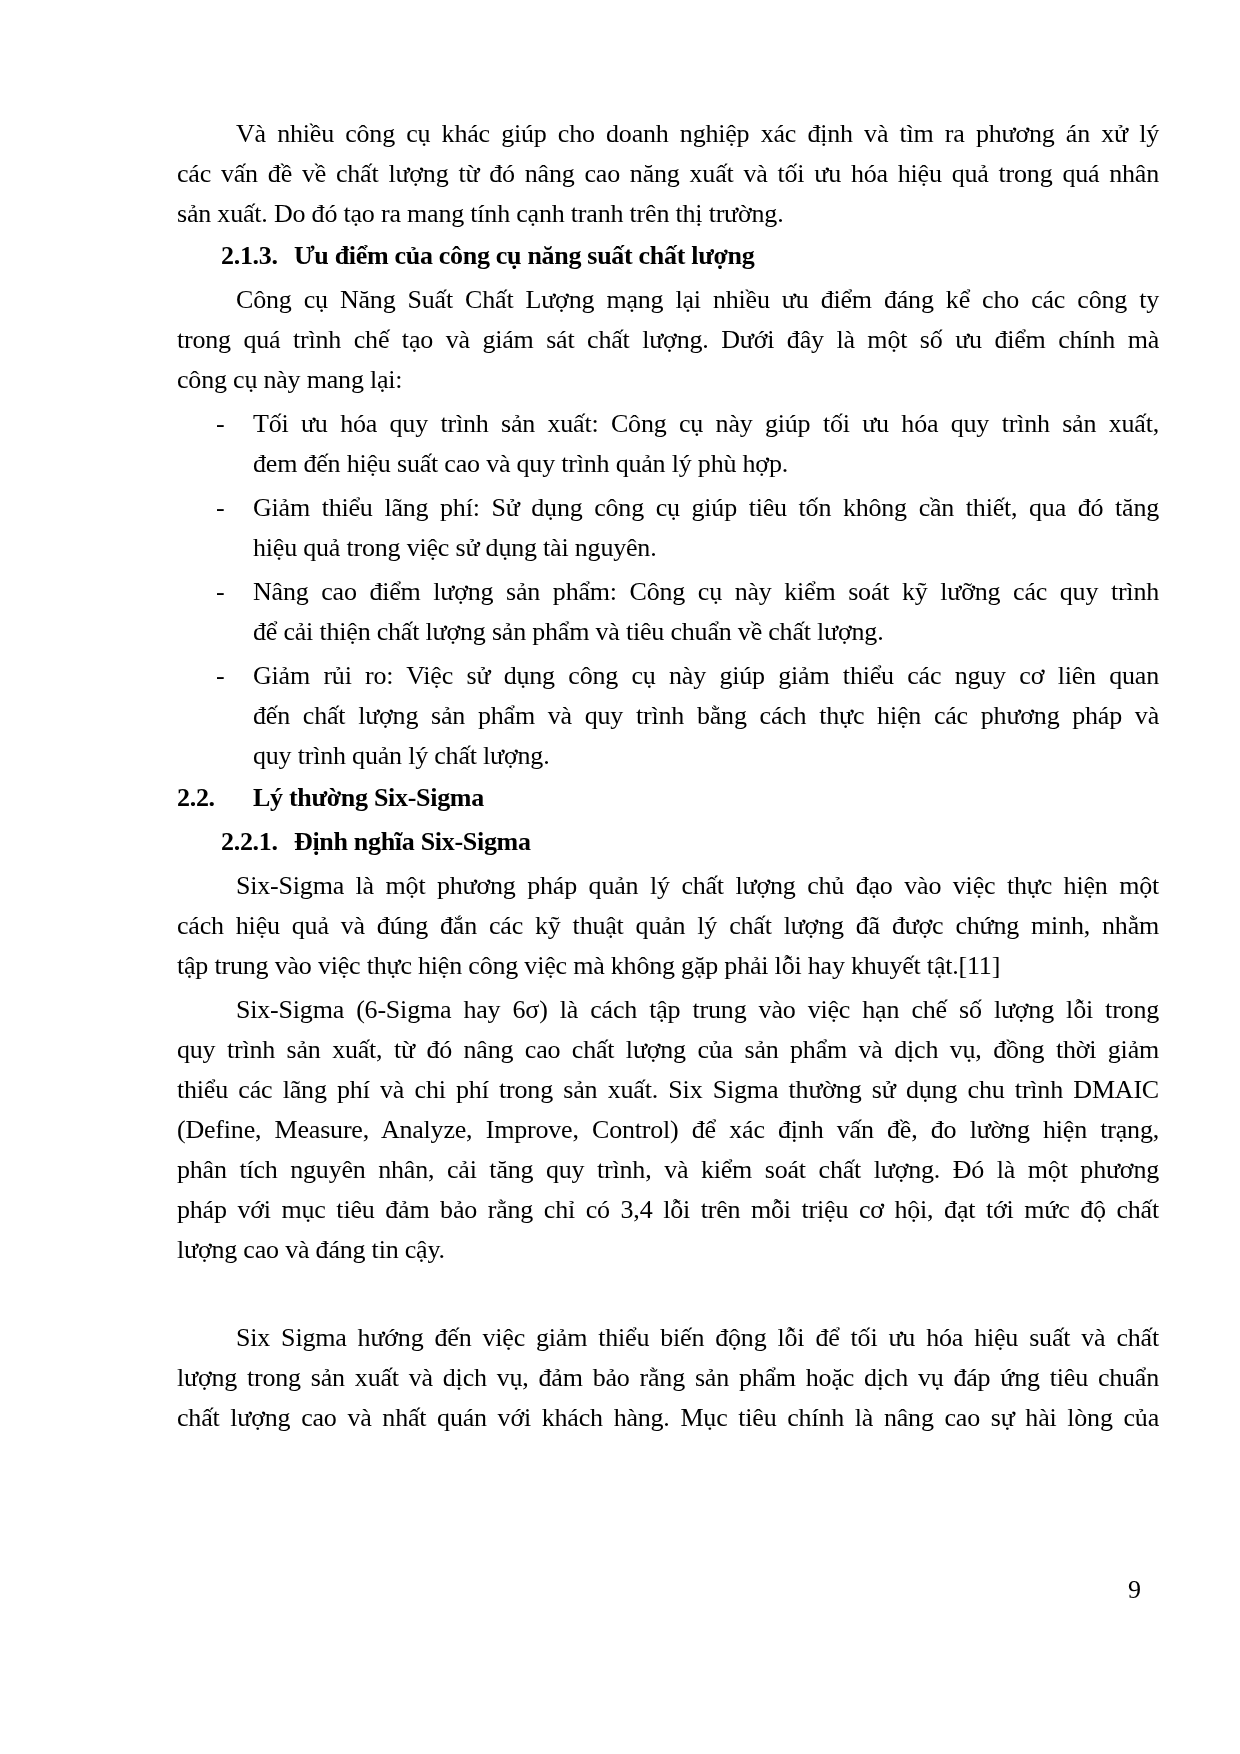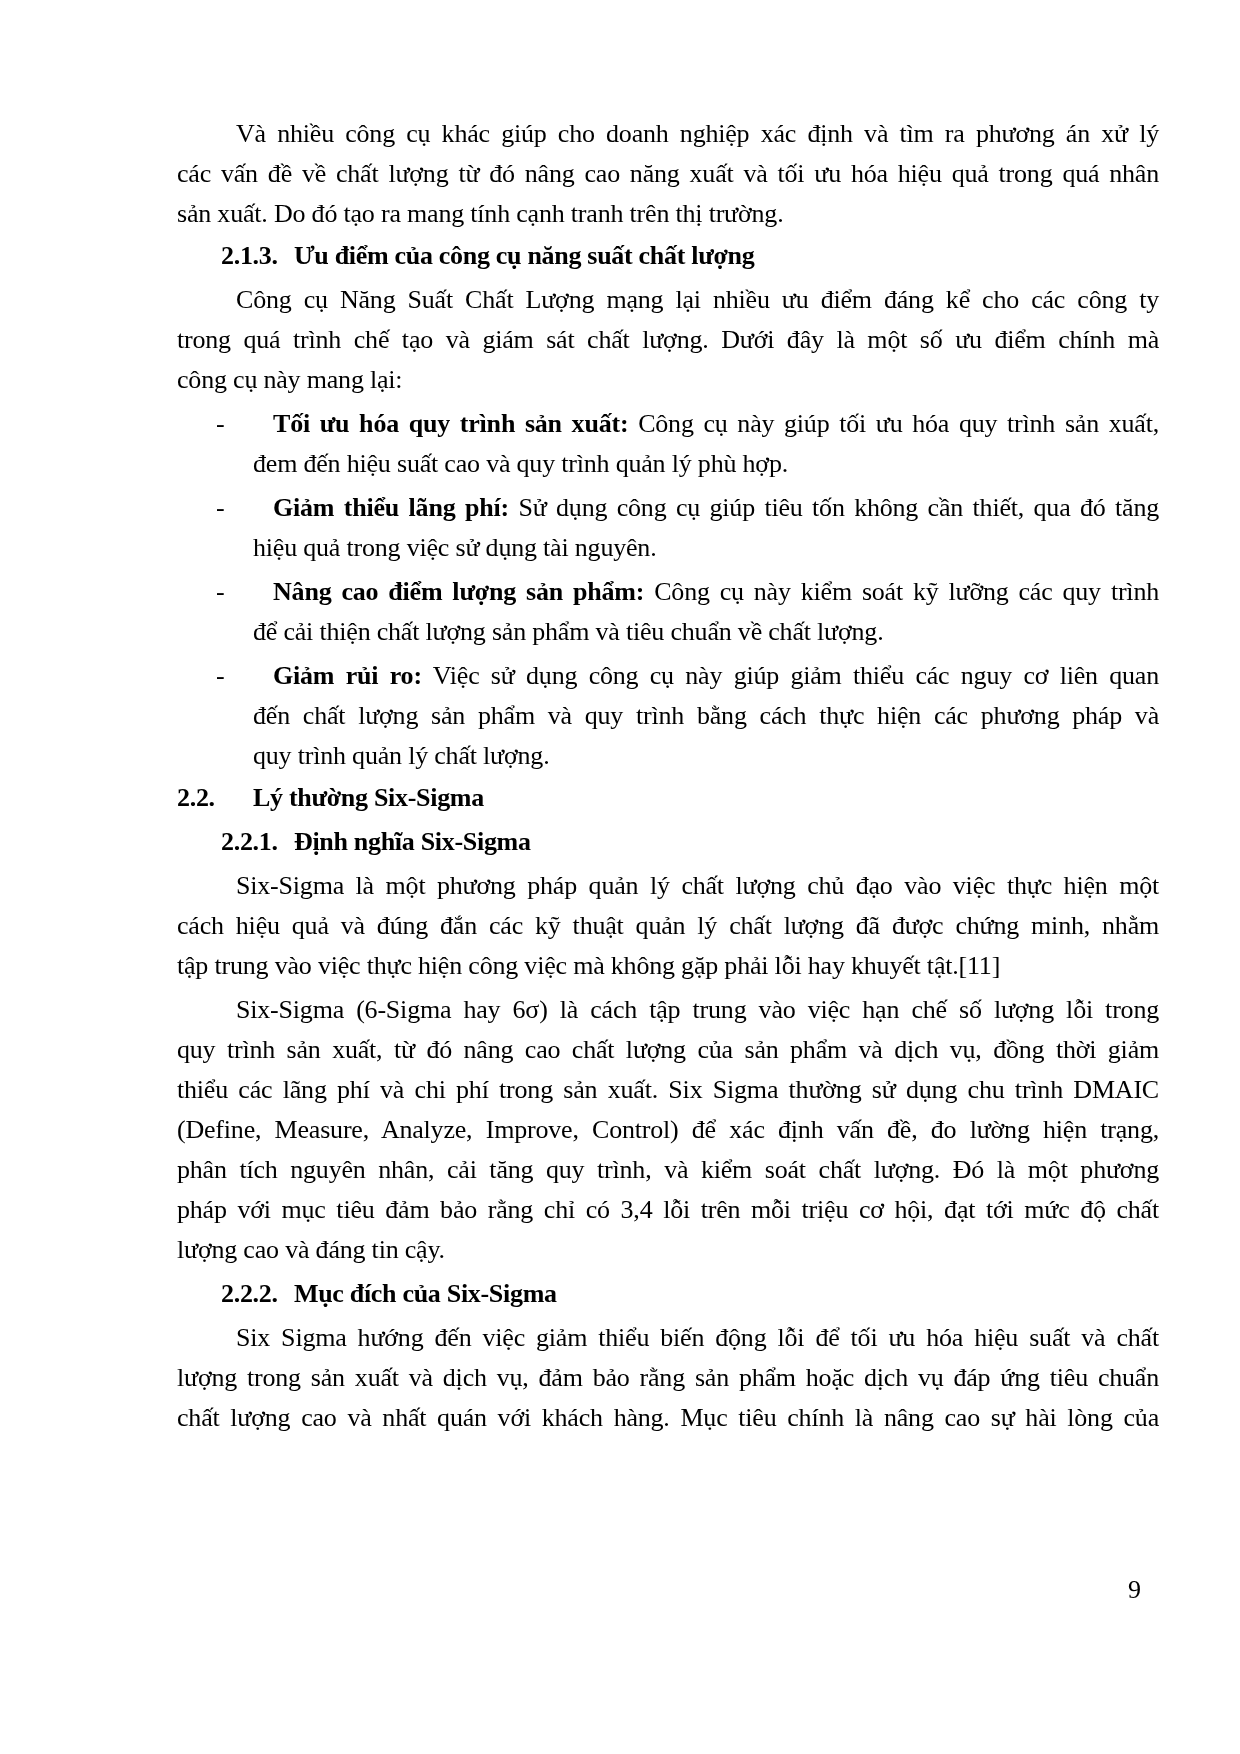--- a/index.html
+++ b/index.html
@@ -47,21 +47,21 @@
       font-weight: bold;
       font-size: 26px;
       line-height: 32px;
       white-space: nowrap;
       letter-spacing: -0.3px;
     }
     .h3 { left: 205px; margin-left: 16px; }
     .h2 { left: 177px; }
     .h2 .num { display: inline-block; width: 76px; }
     .h3 .num { margin-right: 10px; }
-    b { font-weight: bold; margin-left: 20px; }
+    b { font-weight: normal; }
     .page-number {
       position: absolute;
       left: 1128px;
       top: 1574px;
       font-size: 26px;
       line-height: 32px;
     }
   </style>
 </head>
 <body>
@@ -131,24 +131,20 @@
   <div>
     <div class="line indent justify" style="top:994px">Six-Sigma (6-Sigma hay 6σ) là cách tập trung vào việc hạn chế số lượng lỗi trong</div>
     <div class="line justify" style="top:1034px">quy trình sản xuất, từ đó nâng cao chất lượng của sản phẩm và dịch vụ, đồng thời giảm</div>
     <div class="line justify" style="top:1074px">thiểu các lãng phí và chi phí trong sản xuất. Six Sigma thường sử dụng chu trình DMAIC</div>
     <div class="line justify" style="top:1114px">(Define, Measure, Analyze, Improve, Control) để xác định vấn đề, đo lường hiện trạng,</div>
     <div class="line justify" style="top:1154px">phân tích nguyên nhân, cải tăng quy trình, và kiểm soát chất lượng. Đó là một phương</div>
     <div class="line justify" style="top:1194px">pháp với mục tiêu đảm bảo rằng chỉ có 3,4 lỗi trên mỗi triệu cơ hội, đạt tới mức độ chất</div>
     <div class="line" style="top:1234px">lượng cao và đáng tin cậy.</div>
   </div>
 
-  <div class="heading h3" style="top:1278px">
-    <span class="num">2.2.2.</span>
-    <span>Mục đích của Six-Sigma</span>
-  </div>
 
   <div>
     <div class="line indent justify" style="top:1322px">Six Sigma hướng đến việc giảm thiểu biến động lỗi để tối ưu hóa hiệu suất và chất</div>
     <div class="line justify" style="top:1362px">lượng trong sản xuất và dịch vụ, đảm bảo rằng sản phẩm hoặc dịch vụ đáp ứng tiêu chuẩn</div>
     <div class="line justify" style="top:1402px">chất lượng cao và nhất quán với khách hàng. Mục tiêu chính là nâng cao sự hài lòng của</div>
   </div>
 
   <div class="page-number">9</div>
 
 </div>

